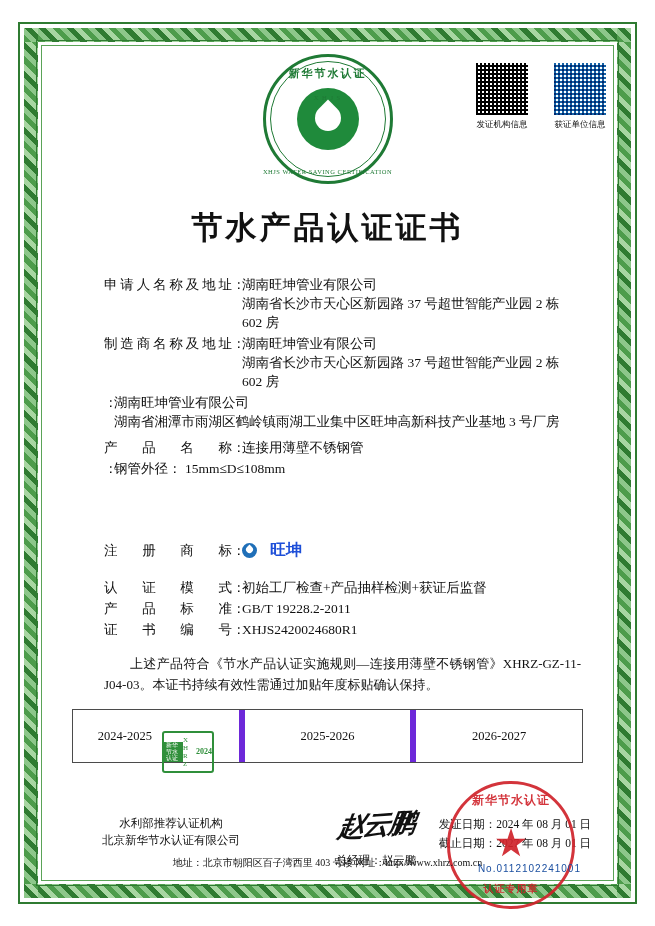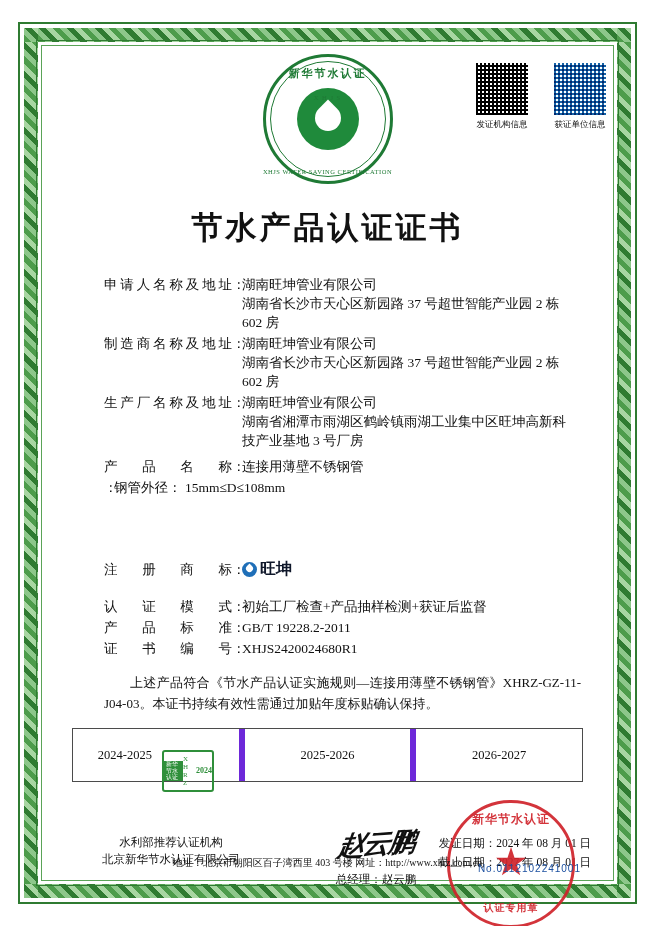--- a/index.html
+++ b/index.html
@@ -198,24 +198,24 @@
 
   .trademark-row {
     display: flex;
     align-items: center;
     margin-top: 62px;
     font-size: 13.5px;
   }
   .tm-logo {
     display: inline-flex;
     align-items: center;
-    gap: 3px;
+    gap: 13px;
     font-weight: bold;
     font-size: 16px;
-    color: #0f172a;
+    color: #1d4ed8;
   }
   .tm-mark {
     width: 15px; height: 15px;
     border-radius: 50%;
     background: #1f6fb8;
     position: relative;
     display: inline-block;
   }
   .tm-mark::after {
     content: "";
@@ -418,21 +418,20 @@
       <div class="frow">
         <div class="flabel">制造商名称及地址</div>
         <div class="fcolon">：</div>
         <div class="fval">
           <div>湖南旺坤管业有限公司</div>
           <div>湖南省长沙市天心区新园路 37 号超世智能产业园 2 栋 602 房</div>
         </div>
       </div>
 
       <div class="frow">
-        <div class="flabel">生产厂名称及地址</div>
         <div class="fcolon">：</div>
         <div class="fval">
           <div>湖南旺坤管业有限公司</div>
           <div>湖南省湘潭市雨湖区鹤岭镇雨湖工业集中区旺坤高新科技产业基地 3 号厂房</div>
         </div>
       </div>
 
       <div class="gap-sm"></div>
 
       <div class="frow">

